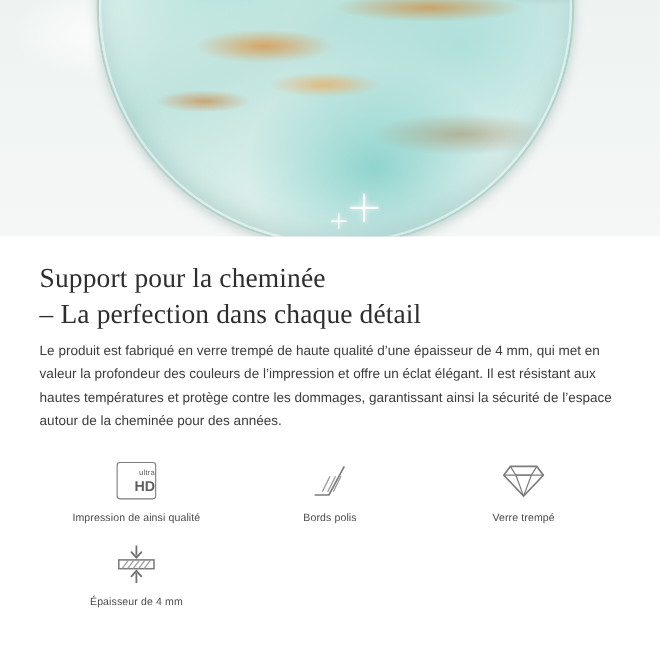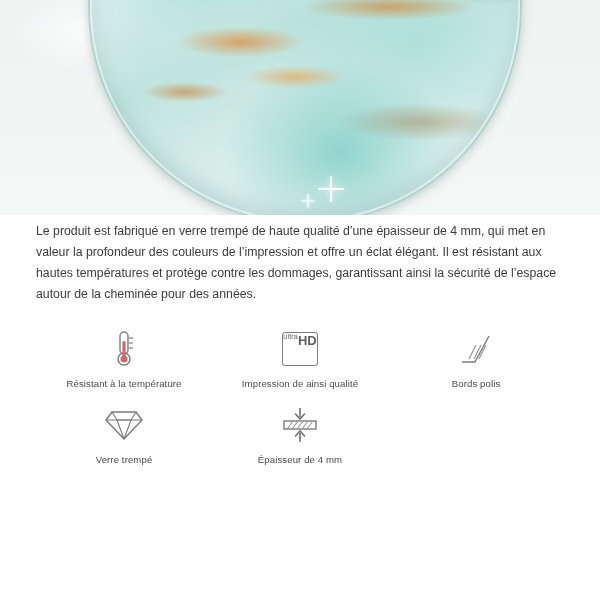--- a/index.html
+++ b/index.html
@@ -157,22 +157,22 @@
     font-size: 9.6px;
     color: #4a4a4a;
     letter-spacing: 0.1px;
   }
   .hd-badge {
     width: 34px;
     height: 32px;
     border: 1.4px solid #7c7c7c;
     border-radius: 3px;
     display: flex;
-    flex-direction: row;
-    align-items: flex-start;
+    flex-direction: column;
+    align-items: flex-end;
     justify-content: center;
     color: #5f5f5f;
     line-height: 1;
   }
   .hd-badge .u { font-size: 7px; letter-spacing: 0.2px; }
   .hd-badge .hd { font-size: 13px; font-weight: bold; margin-top: 1px; }
   svg { display: block; }
 </style>
 </head>
 <body>
@@ -185,39 +185,29 @@
       <div class="plate-art"></div>
       <div class="plate-gloss"></div>
       <div class="plate-rim"></div>
     </div>
     <div class="sparkle s1"></div>
     <div class="sparkle s2"></div>
   </div>
 
   <div class="content">
 
+    <div class="headline">
+      <span>Support pour la cheminée</span>
+      <span class="line2">– La perfection dans chaque détail</span>
+    </div>
 
     <p class="body-copy">Le produit est fabriqué en verre trempé de haute qualité d’une épaisseur de 4 mm, qui met en valeur la profondeur des couleurs de l’impression et offre un éclat élégant. Il est résistant aux hautes températures et protège contre les dommages, garantissant ainsi la sécurité de l’espace autour de la cheminée pour des années.</p>
 
     <div class="features">
 
-      <div class="feature">
-        <div class="feature-icon">
-          <svg width="26" height="40" viewBox="0 0 26 40">
-            <rect x="9" y="3" width="8" height="22" rx="4" fill="none" stroke="#7c7c7c" stroke-width="1.4"></rect>
-            <circle cx="13" cy="30" r="6" fill="none" stroke="#7c7c7c" stroke-width="1.4"></circle>
-            <rect x="11.4" y="12" width="3.2" height="18" rx="1.6" fill="#cf6b63"></rect>
-            <circle cx="13" cy="30" r="3.6" fill="#cf6b63"></circle>
-            <line x1="18" y1="9" x2="22" y2="9" stroke="#7c7c7c" stroke-width="1.2"></line>
-            <line x1="18" y1="14" x2="22" y2="14" stroke="#7c7c7c" stroke-width="1.2"></line>
-            <line x1="18" y1="19" x2="22" y2="19" stroke="#7c7c7c" stroke-width="1.2"></line>
-          </svg>
-        </div>
-        <div class="feature-label">Résistant à la température</div>
-      </div>
 
       <div class="feature">
         <div class="feature-icon">
           <div class="hd-badge">
             <span class="u">ultra</span>
             <span class="hd">HD</span>
           </div>
         </div>
         <div class="feature-label">Impression de ainsi qualité</div>
       </div>

